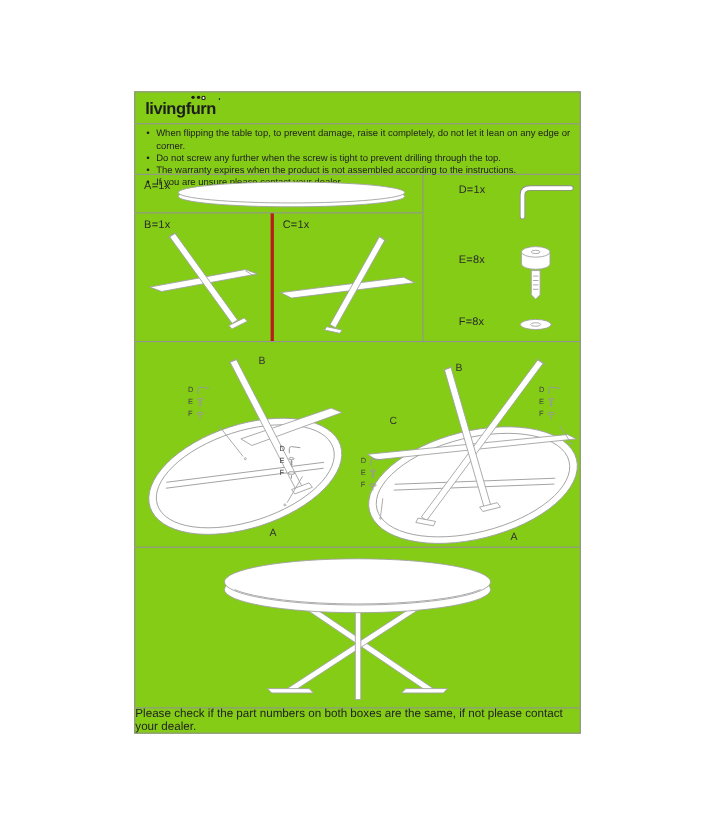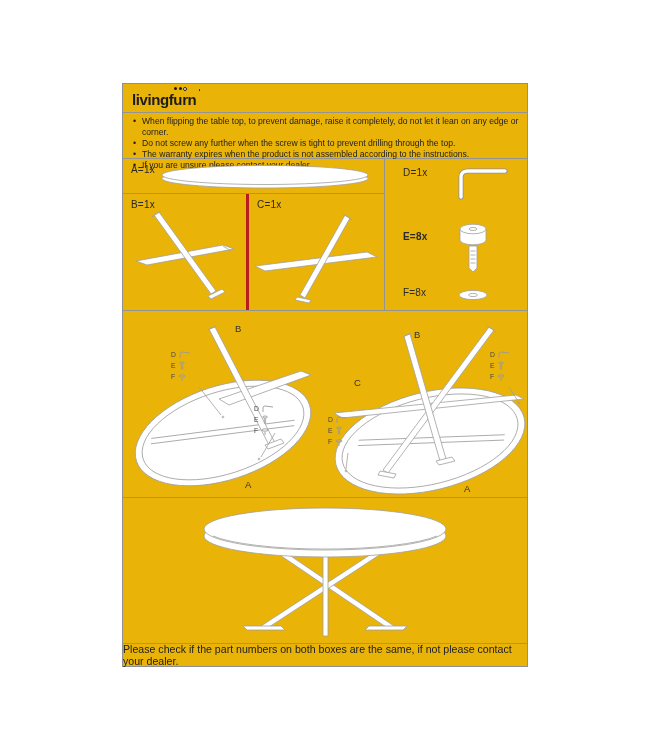--- a/index.html
+++ b/index.html
@@ -2,21 +2,21 @@
 <html><head>
 <meta charset="utf-8">
 <style>
   html,body{margin:0;padding:0;}
   body{
     width:650px;height:750px;position:relative;background:#ffffff;
     font-family:"Liberation Sans",sans-serif;color:#303030;overflow:hidden;
   }
   .doc{
     position:absolute;left:122px;top:83px;width:406px;height:584px;
-    border:1px solid #8f8f8f;box-sizing:border-box;background:#eab308;
+    border:1px solid #8f8f8f;box-sizing:border-box;background:#84cc16;
   }
   .sec{position:relative;box-sizing:border-box;}
   .bb{border-bottom:1px solid #949494;}
 
   
   .hdr{height:29px;}
   .logo{
     position:absolute;left:9px;top:7px;font-size:15px;font-weight:bold;
     letter-spacing:-0.4px;color:#1c1c1c;
   }
@@ -37,21 +37,21 @@
   .warn-item::before{content:"\2022";position:absolute;left:0;top:0;font-size:9px;color:#222;}
 
   
   .parts{height:152px;}
   .parts-left{position:absolute;left:0;top:0;width:261px;height:100%;}
   .part-a{position:absolute;left:0;top:0;right:0;height:35px;border-bottom:1px solid #949494;box-sizing:border-box;}
   .part-b{position:absolute;left:0;top:35px;bottom:0;width:126px;border-right:3px solid #b91c1c;box-sizing:border-box;}
   .part-c{position:absolute;left:126px;top:35px;bottom:0;right:0;}
   .parts-right{position:absolute;left:261px;top:0;right:0;bottom:0;border-left:1px solid #949494;box-sizing:border-box;}
   .plabel{position:absolute;left:8px;top:5px;font-size:10px;color:#2a2a2a;letter-spacing:0.2px;}
-  .hw-entry{position:absolute;left:4px;right:0;}
+  .hw-entry{position:absolute;left:18px;right:0;}
   .hw-entry .plabel{top:0;left:14px;}
 
   
   svg.art{position:absolute;left:0;top:0;overflow:visible;}
   svg.art *{stroke:#a0a0a0;stroke-width:0.8;fill:none;}
   svg.art .fw{fill:#ffffff;}
   svg.art .thick{stroke:#8e8e8e;stroke-width:5;stroke-linecap:round;stroke-linejoin:round;}
   svg.art .thickw{stroke:#ffffff;stroke-width:3.4;stroke-linecap:round;stroke-linejoin:round;}
 
   
@@ -128,21 +128,21 @@
     <div class="parts-right">
 
       <div class="hw-entry" style="top:8px;height:40px;">
         <span class="plabel">D=1x</span>
         <svg class="art" width="143" height="40">
           <path class="thick" d="M72,30 L72,10 Q72,4 79,4 L116,4"></path>
           <path class="thickw" d="M72,30 L72,10 Q72,4 79,4 L116,4"></path>
         </svg>
       </div>
 
-      <div class="hw-entry" style="top:62px;height:58px;font-weight:bold;">
+      <div class="hw-entry" style="top:62px;height:58px;">
         <span class="plabel" style="top:10px;">E=8x</span>
         <svg class="art" width="143" height="58">
           <path class="fw" d="M71,8 L71,19 a13,4.8 0 0 0 26,0 L97,8"></path>
           <ellipse class="fw" cx="84" cy="8" rx="13" ry="4.8"></ellipse>
           <ellipse cx="84" cy="8" rx="4" ry="1.5"></ellipse>
           <path class="fw" d="M80,25 L88,25 L88,47 L84,51 L80,47 Z"></path>
           <line x1="81.5" y1="30" x2="86.5" y2="30"></line>
           <line x1="81.5" y1="34" x2="86.5" y2="34"></line>
           <line x1="81.5" y1="38" x2="86.5" y2="38"></line>
           <line x1="81.5" y1="42" x2="86.5" y2="42"></line>

